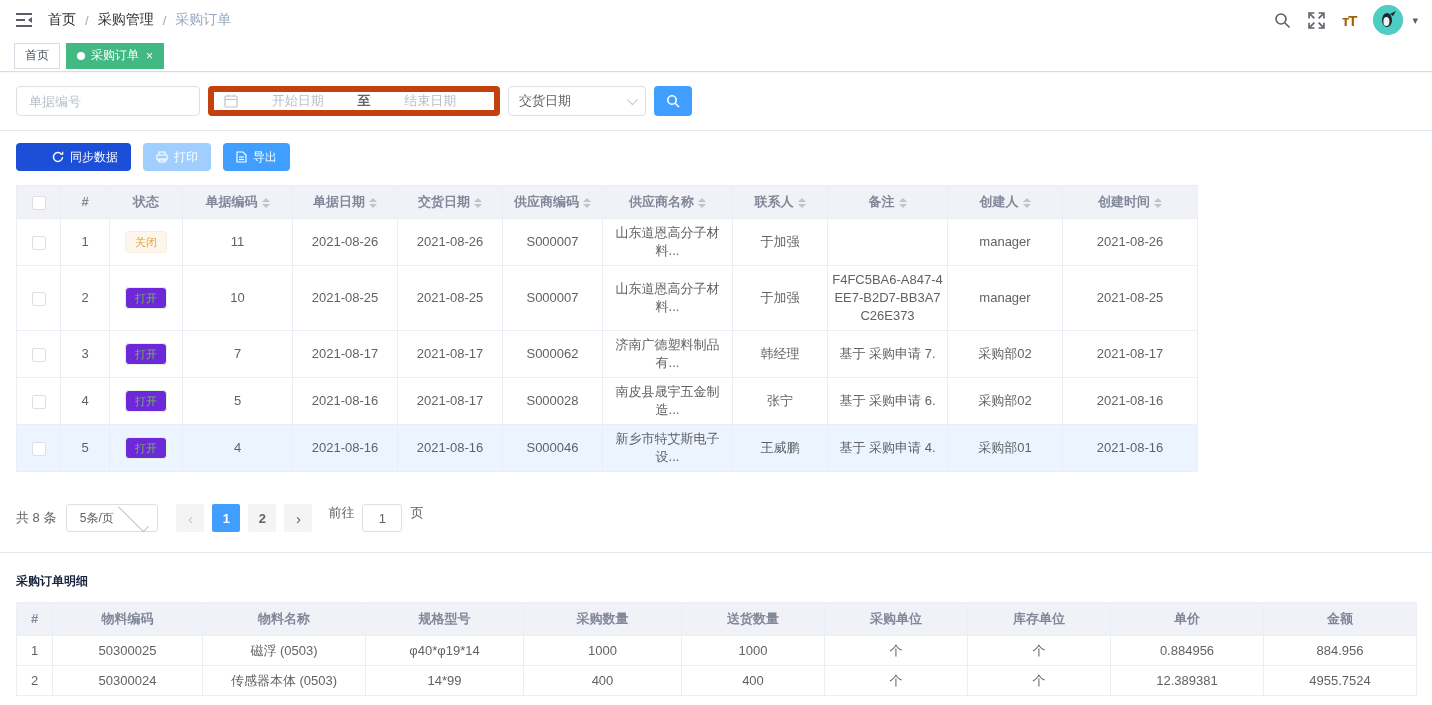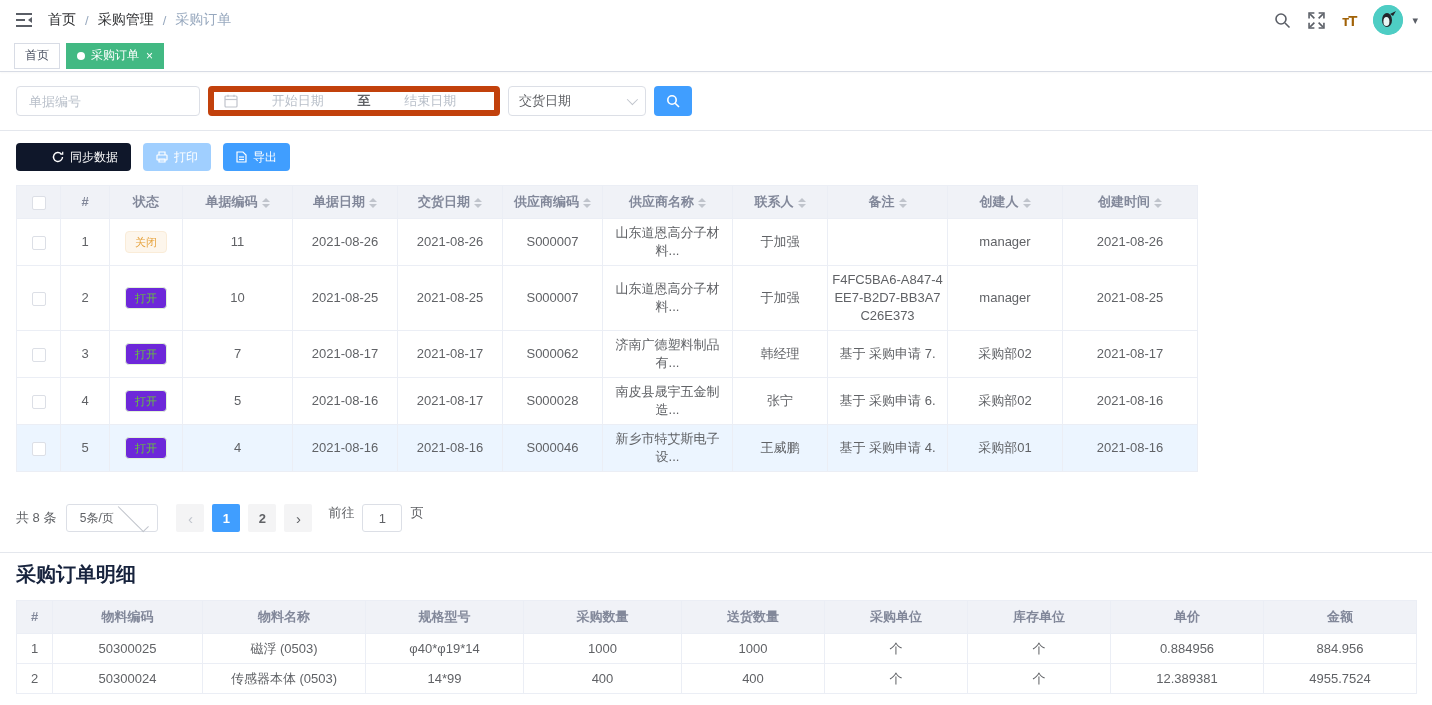--- a/index.html
+++ b/index.html
@@ -49,21 +49,21 @@
     transform:rotate(45deg) translateY(-2px); }
   .search-btn { width:38px; height:30px; border:none; border-radius:4px; background:#409eff;
     color:#fff; display:flex; align-items:center; justify-content:center; cursor:pointer; }
 
   .full-divider { height:1px; background:#e4e7ed; margin:0 -16px; }
 
   
   .toolbar { margin-top:12px; display:flex; gap:12px; }
   .btn { height:28px; border:none; border-radius:4px; color:#fff; font-size:12px; padding:0 13px;
     display:inline-flex; align-items:center; gap:6px; cursor:pointer; font-family:inherit; }
-  .btn-sync { background:#0f172a;padding-left:36px; }
+  .btn-sync { background:#1d4ed8;padding-left:36px; }
   .btn-print { background:#a0cfff; cursor:not-allowed; }
   .btn-export { background:#409eff; }
 
   
   table { border-collapse:collapse; table-layout:fixed; }
   .orders-table { margin-top:14px; width:1181px; }
   .detail-table { width:1400px; }
   th,td { border:1px solid #ebeef5; text-align:center; font-size:13px; padding:5px 4px; line-height:18px; }
   th { background:#f0f2f7; color:#82889a; font-weight:700; height:33px; }
   td { color:#606266; height:30px; }
@@ -91,21 +91,21 @@
     display:inline-flex; align-items:center; justify-content:center; font-size:13px; font-weight:700;
     color:#606266; cursor:pointer; }
   .pg-btn.arrow { font-size:15px; font-weight:400; }
   .pg-btn.disabled { color:#c0c4cc; cursor:default; }
   .pg-btn.active { background:#409eff; color:#fff; cursor:default; }
   .pg-jump { display:flex; align-items:flex-start; margin-left:12px; gap:8px; color:#606266; }
   .pg-input { width:40px; height:28px; border:1px solid #dcdfe6; border-radius:3px; text-align:center;
     font-size:13px; color:#606266; outline:none; font-family:inherit; }
 
   .section-sep { margin-top:20px; }
-  .section-title { margin:8px 0 12px; font-size:20px; font-weight:700; color:#17233d; }
+  .section-title { margin:20px 0 12px; font-size:12px; font-weight:700; color:#17233d; }
 </style>
 </head>
 <body>
 
 <div class="navbar">
   <span class="hamburger">
     <svg width="20" height="20" viewBox="0 0 20 20">
         <g stroke="#5a5e66" stroke-width="2">
           <line x1="2" y1="4" x2="18" y2="4"></line>
           <line x1="2" y1="10" x2="11" y2="10"></line>

